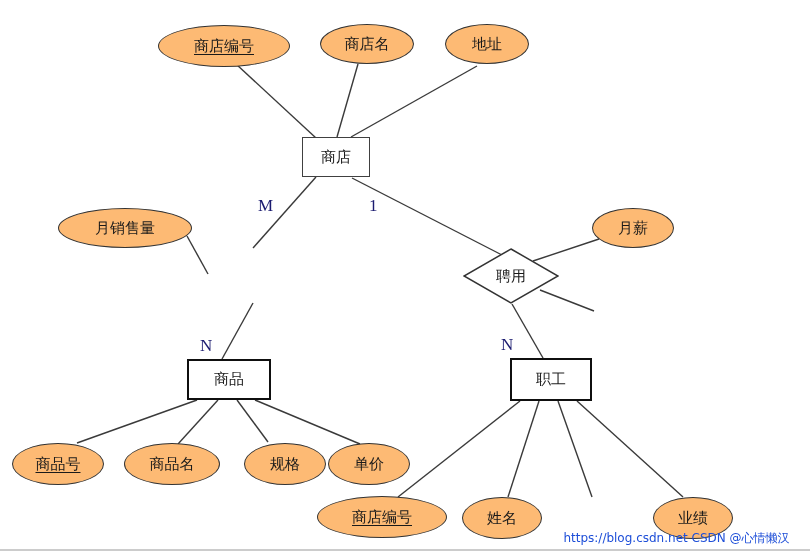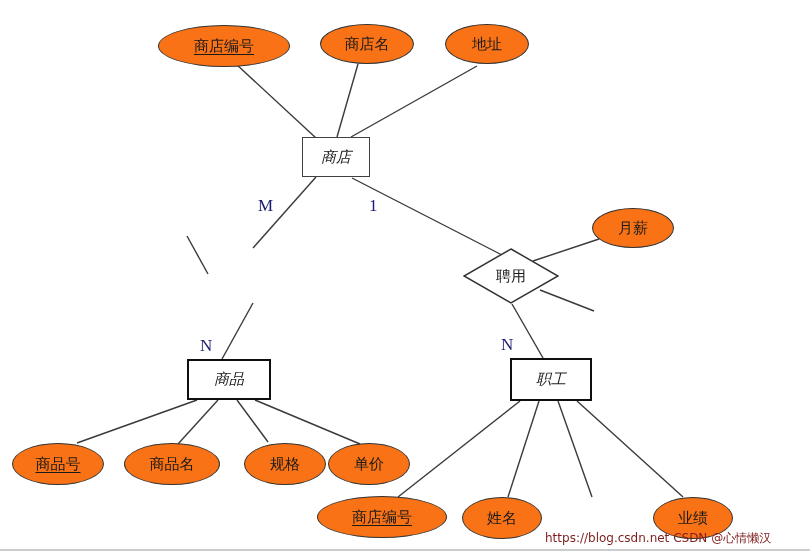--- a/index.html
+++ b/index.html
@@ -3,35 +3,35 @@
 <meta charset="utf-8">
 <style>
   html,body{margin:0;padding:0;background:#ffffff;}
   .canvas{
     position:relative;width:810px;height:552px;background:#ffffff;overflow:hidden;
     font-family:"DejaVu Sans","Liberation Sans",sans-serif;color:#1a1a1a;
   }
   svg.connectors{position:absolute;left:0;top:0;width:810px;height:552px;}
   svg.connectors line{stroke:#3a3a3a;stroke-width:1.4;}
   .node{position:absolute;display:flex;align-items:center;justify-content:center;box-sizing:border-box;}
-  .ellipse{border:1.6px solid #333333;border-radius:50%;background:#f97316;}
-  .entity{border:1.6px solid #404040;background:#ffffff;font-style:italic;}
+  .ellipse{border:1.6px solid #333333;border-radius:50%;background:#fdba74;}
+  .entity{border:1.6px solid #404040;background:#ffffff;}
   .entity.bold{border:2.6px solid #0f0f0f;}
   .lbl{font-size:15px;line-height:1;white-space:nowrap;}
   .lbl.key{text-decoration:underline;text-underline-offset:3px;}
   .diamond{position:absolute;}
   .diamond svg{position:absolute;left:0;top:0;}
   .diamond .lbl{position:absolute;left:0;top:0;right:0;bottom:0;display:flex;align-items:center;justify-content:center;}
   .card{
     position:absolute;font-family:"Liberation Serif","DejaVu Serif",serif;
     font-size:17px;color:#1b1b70;line-height:1;
   }
   .watermark{
     position:absolute;left:545px;top:530px;width:263px;
-    font-size:12px;color:#7f1d1d;white-space:nowrap;text-align:left;
+    font-size:12px;color:#1d4ed8;white-space:nowrap;text-align:center;
   }
   .bottom-rule{position:absolute;left:0;top:549px;width:810px;height:2px;background:#cccccc;}
 </style>
 </head>
 <body>
 
 <div class="canvas">
 
   <svg class="connectors" viewBox="0 0 810 552">
     <line x1="236" y1="64" x2="316" y2="138"></line>
@@ -61,20 +61,23 @@
     <span class="lbl">商店名</span>
   </div>
   <div class="node ellipse" style="left:445px;top:24px;width:84px;height:40px">
     <span class="lbl">地址</span>
   </div>
 
   <div class="node entity" style="left:302px;top:137px;width:68px;height:40px">
     <span class="lbl">商店</span>
   </div>
 
+  <div class="node ellipse" style="left:58px;top:208px;width:134px;height:40px">
+    <span class="lbl">月销售量</span>
+  </div>
 
 
   <div class="diamond" style="left:463px;top:248px;width:96px;height:56px">
     <svg width="96" height="56" viewBox="0 0 96 56">
       <polygon points="48,1 95,28 48,55 1,28" fill="#ffffff" stroke="#333333" stroke-width="1.5"></polygon>
     </svg>
     <span class="lbl">聘用</span>
   </div>
 
   <div class="node ellipse" style="left:592px;top:208px;width:82px;height:40px">

